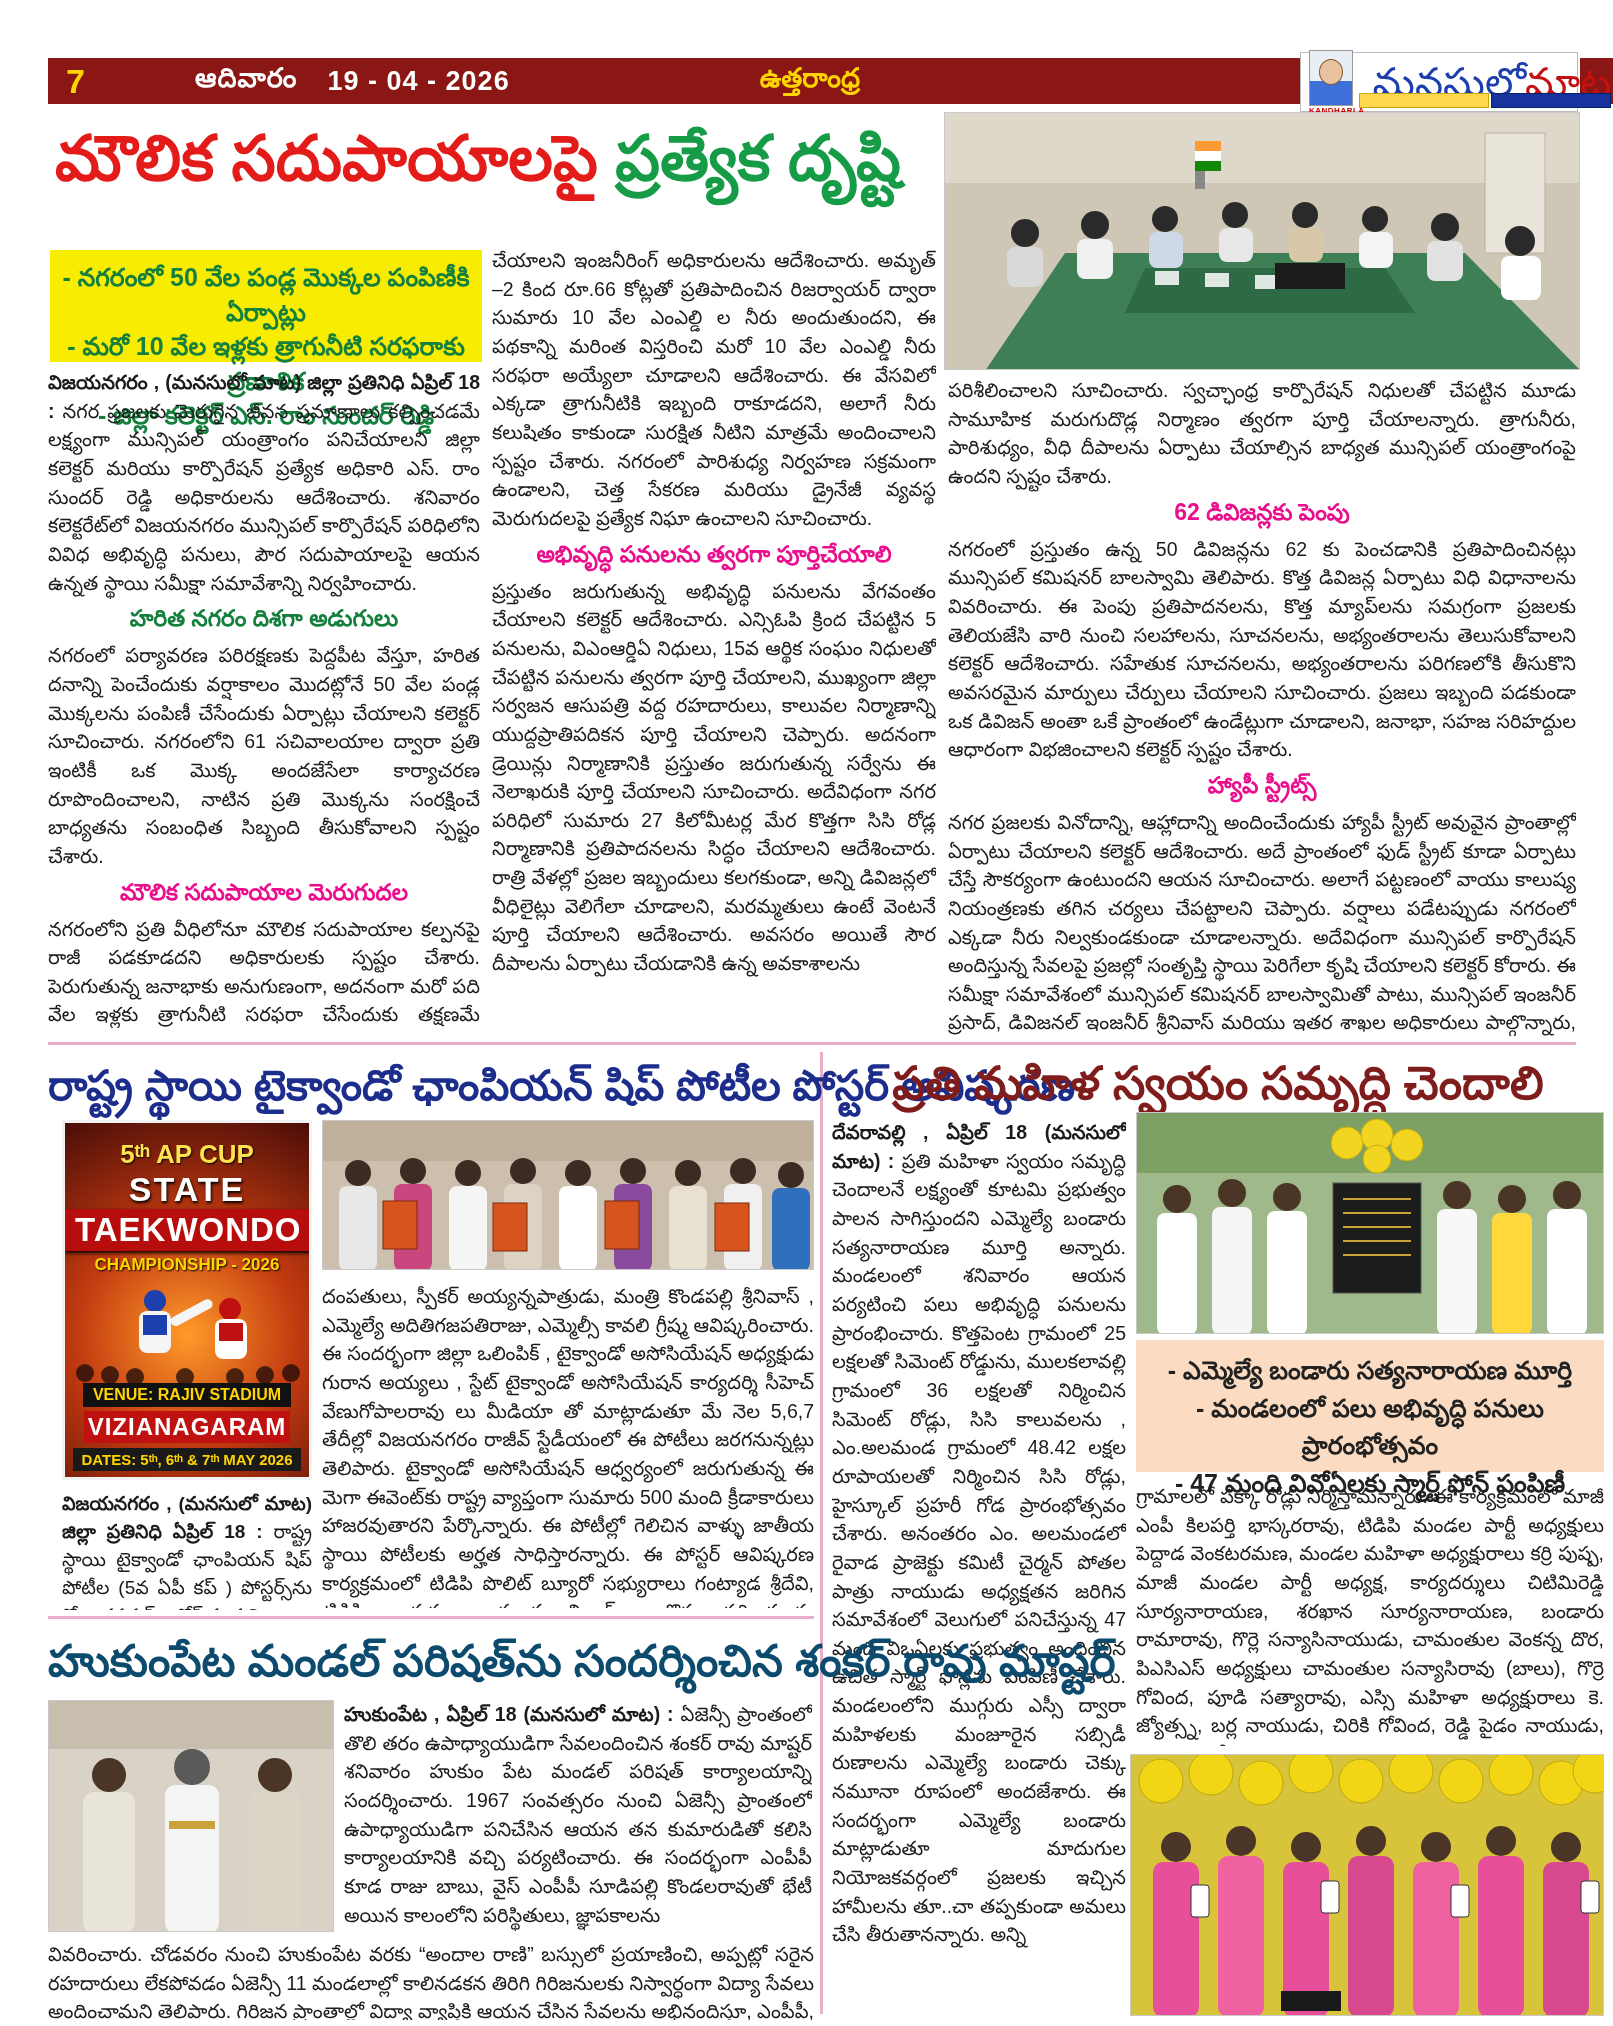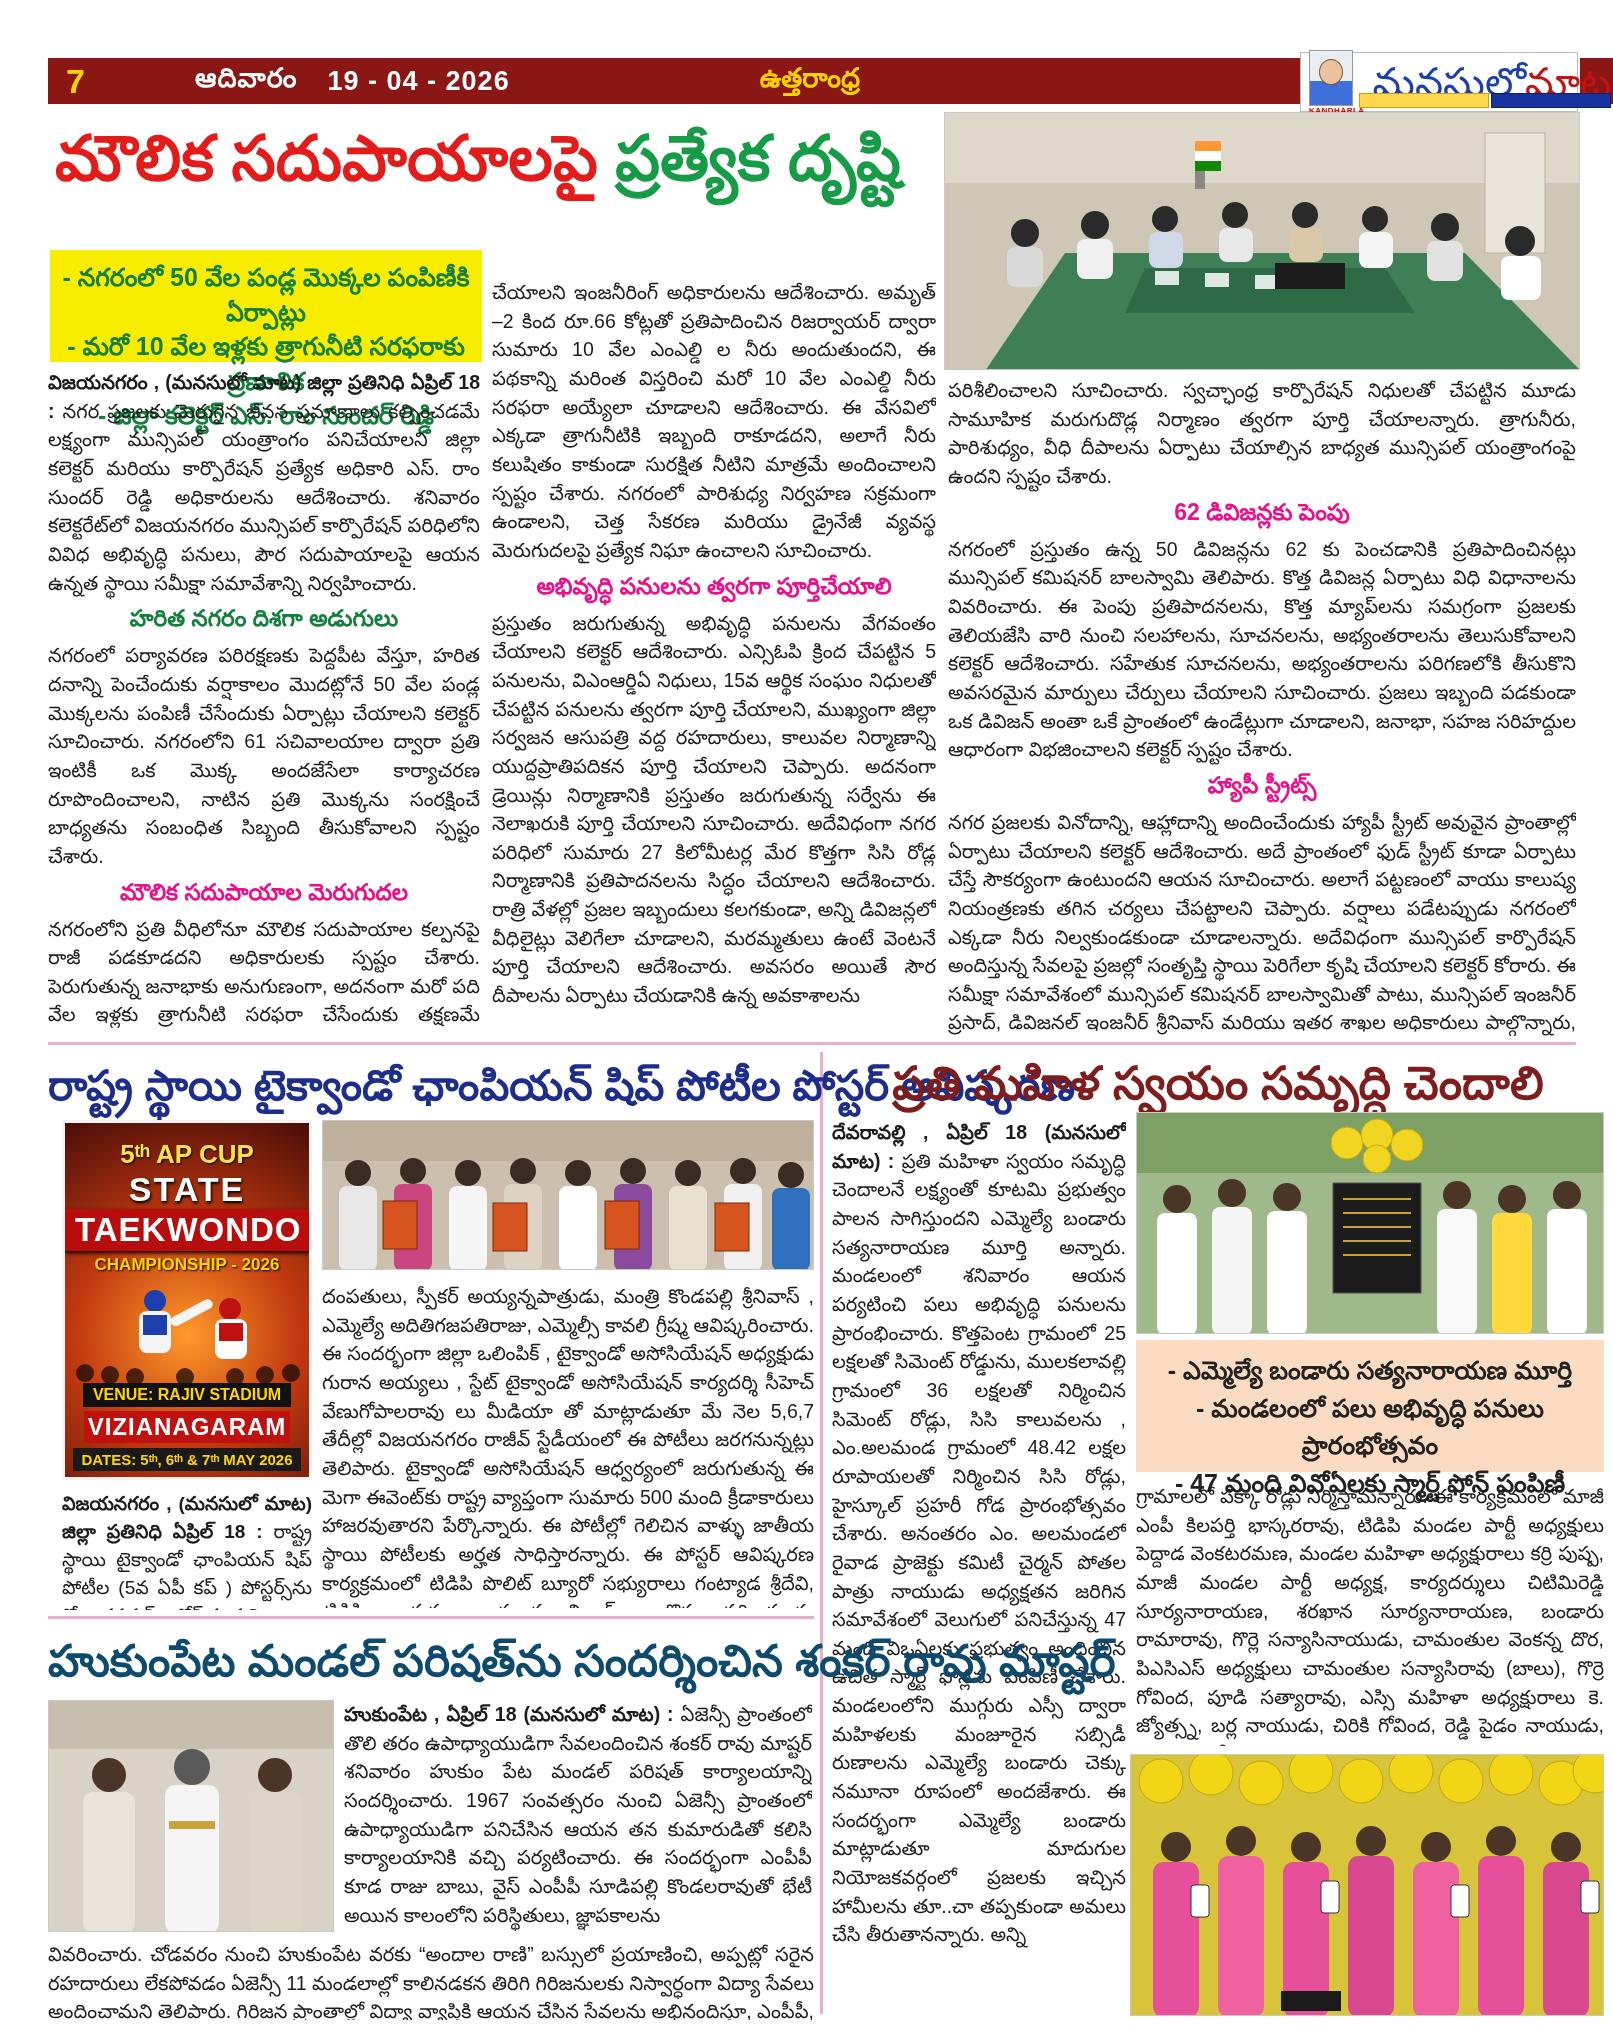--- a/index.html
+++ b/index.html
@@ -138,21 +138,21 @@
   </div>
 
   <div class="abs" style="left:48px;top:368px;width:432px;height:660px;overflow:hidden;">
     <p class="para" style="margin:0;"><b>విజయనగరం , (మనసులో మాట) జిల్లా ప్రతినిధి ఏప్రిల్ 18 :</b> <span>నగర ప్రజలకు మెరుగైన జీవన ప్రమాణాలు కల్పించడమే లక్ష్యంగా మున్సిపల్ యంత్రాంగం పనిచేయాలని జిల్లా కలెక్టర్ మరియు కార్పొరేషన్ ప్రత్యేక అధికారి ఎస్. రాం సుందర్ రెడ్డి అధికారులను ఆదేశించారు. శనివారం కలెక్టరేట్‌లో విజయనగరం మున్సిపల్ కార్పొరేషన్ పరిధిలోని వివిధ అభివృద్ధి పనులు, పౌర సదుపాయాలపై ఆయన ఉన్నత స్థాయి సమీక్షా సమావేశాన్ని నిర్వహించారు.</span></p>
     <div class="subhead sh-green">హరిత నగరం దిశగా అడుగులు</div>
     <p class="para" style="margin:0;">నగరంలో పర్యావరణ పరిరక్షణకు పెద్దపీట వేస్తూ, హరిత దనాన్ని పెంచేందుకు వర్షాకాలం మొదట్లోనే 50 వేల పండ్ల మొక్కలను పంపిణీ చేసేందుకు ఏర్పాట్లు చేయాలని కలెక్టర్ సూచించారు. నగరంలోని 61 సచివాలయాల ద్వారా ప్రతి ఇంటికీ ఒక మొక్క అందజేసేలా కార్యాచరణ రూపొందించాలని, నాటిన ప్రతి మొక్కను సంరక్షించే బాధ్యతను సంబంధిత సిబ్బంది తీసుకోవాలని స్పష్టం చేశారు.</p>
     <div class="subhead sh-magenta">మౌలిక సదుపాయాల మెరుగుదల</div>
     <p class="para" style="margin:0;">నగరంలోని ప్రతి వీధిలోనూ మౌలిక సదుపాయాల కల్పనపై రాజీ పడకూడదని అధికారులకు స్పష్టం చేశారు. పెరుగుతున్న జనాభాకు అనుగుణంగా, అదనంగా మరో పది వేల ఇళ్లకు త్రాగునీటి సరఫరా చేసేందుకు తక్షణమే ప్రణాళికలు సిద్ధం</p>
   </div>
 
-  <div class="abs" style="left:492px;top:246px;width:444px;height:786px;overflow:hidden;margin-top:32px;">
+  <div class="abs" style="left:492px;top:246px;width:444px;height:786px;overflow:hidden;">
     <p class="para" style="margin:0;">చేయాలని ఇంజనీరింగ్ అధికారులను ఆదేశించారు. అమృత్ –2 కింద రూ.66 కోట్లతో ప్రతిపాదించిన రిజర్వాయర్ ద్వారా సుమారు 10 వేల ఎంఎల్డి ల నీరు అందుతుందని, ఈ పథకాన్ని మరింత విస్తరించి మరో 10 వేల ఎంఎల్డి నీరు సరఫరా అయ్యేలా చూడాలని ఆదేశించారు. ఈ వేసవిలో ఎక్కడా త్రాగునీటికి ఇబ్బంది రాకూడదని, అలాగే నీరు కలుషితం కాకుండా సురక్షిత నీటిని మాత్రమే అందించాలని స్పష్టం చేశారు. నగరంలో పారిశుధ్య నిర్వహణ సక్రమంగా ఉండాలని, చెత్త సేకరణ మరియు డ్రైనేజీ వ్యవస్థ మెరుగుదలపై ప్రత్యేక నిఘా ఉంచాలని సూచించారు.</p>
     <div class="subhead sh-magenta">అభివృద్ధి పనులను త్వరగా పూర్తిచేయాలి</div>
     <p class="para" style="margin:0;">ప్రస్తుతం జరుగుతున్న అభివృద్ధి పనులను వేగవంతం చేయాలని కలెక్టర్ ఆదేశించారు. ఎన్సిఓపి క్రింద చేపట్టిన 5 పనులను, విఎంఆర్డిఏ నిధులు, 15వ ఆర్థిక సంఘం నిధులతో చేపట్టిన పనులను త్వరగా పూర్తి చేయాలని, ముఖ్యంగా జిల్లా సర్వజన ఆసుపత్రి వద్ద రహదారులు, కాలువల నిర్మాణాన్ని యుద్దప్రాతిపదికన పూర్తి చేయాలని చెప్పారు. అదనంగా డ్రెయిన్లు నిర్మాణానికి ప్రస్తుతం జరుగుతున్న సర్వేను ఈ నెలాఖరుకి పూర్తి చేయాలని సూచించారు. అదేవిధంగా నగర పరిధిలో సుమారు 27 కిలోమీటర్ల మేర కొత్తగా సిసి రోడ్ల నిర్మాణానికి ప్రతిపాదనలను సిద్ధం చేయాలని ఆదేశించారు. రాత్రి వేళల్లో ప్రజల ఇబ్బందులు కలగకుండా, అన్ని డివిజన్లలో వీధిలైట్లు వెలిగేలా చూడాలని, మరమ్మతులు ఉంటే వెంటనే పూర్తి చేయాలని ఆదేశించారు. అవసరం అయితే సౌర దీపాలను ఏర్పాటు చేయడానికి ఉన్న అవకాశాలను</p>
   </div>
 
   <div class="abs" style="left:948px;top:376px;width:628px;height:660px;overflow:hidden;">
     <p class="para" style="margin:0;">పరిశీలించాలని సూచించారు. స్వచ్ఛాంధ్ర కార్పొరేషన్ నిధులతో చేపట్టిన మూడు సామూహిక మరుగుదొడ్ల నిర్మాణం త్వరగా పూర్తి చేయాలన్నారు. త్రాగునీరు, పారిశుధ్యం, వీధి దీపాలను ఏర్పాటు చేయాల్సిన బాధ్యత మున్సిపల్ యంత్రాంగంపై ఉందని స్పష్టం చేశారు.</p>
     <div class="subhead sh-magenta">62 డివిజన్లకు పెంపు</div>
     <p class="para" style="margin:0;">నగరంలో ప్రస్తుతం ఉన్న 50 డివిజన్లను 62 కు పెంచడానికి ప్రతిపాదించినట్లు మున్సిపల్ కమిషనర్ బాలస్వామి తెలిపారు. కొత్త డివిజన్ల ఏర్పాటు విధి విధానాలను వివరించారు. ఈ పెంపు ప్రతిపాదనలను, కొత్త మ్యాప్‌లను సమగ్రంగా ప్రజలకు తెలియజేసి వారి నుంచి సలహాలను, సూచనలను, అభ్యంతరాలను తెలుసుకోవాలని కలెక్టర్ ఆదేశించారు. సహేతుక సూచనలను, అభ్యంతరాలను పరిగణలోకి తీసుకొని అవసరమైన మార్పులు చేర్పులు చేయాలని సూచించారు. ప్రజలు ఇబ్బంది పడకుండా ఒక డివిజన్ అంతా ఒకే ప్రాంతంలో ఉండేట్లుగా చూడాలని, జనాభా, సహజ సరిహద్దుల ఆధారంగా విభజించాలని కలెక్టర్ స్పష్టం చేశారు.</p>
     <div class="subhead sh-magenta">హ్యాపీ స్ట్రీట్స్</div>

